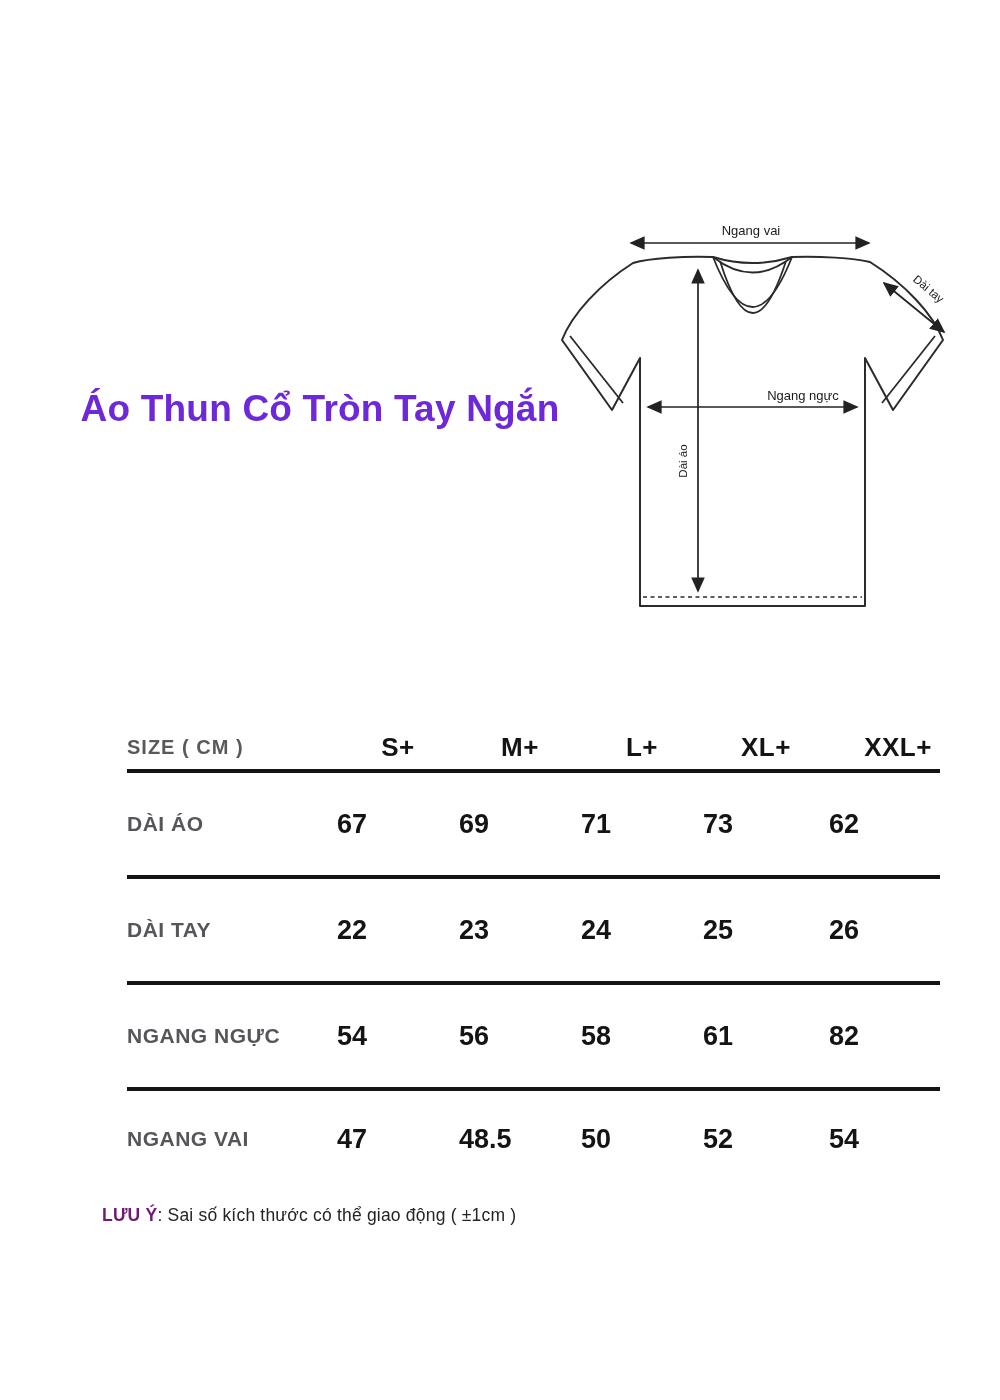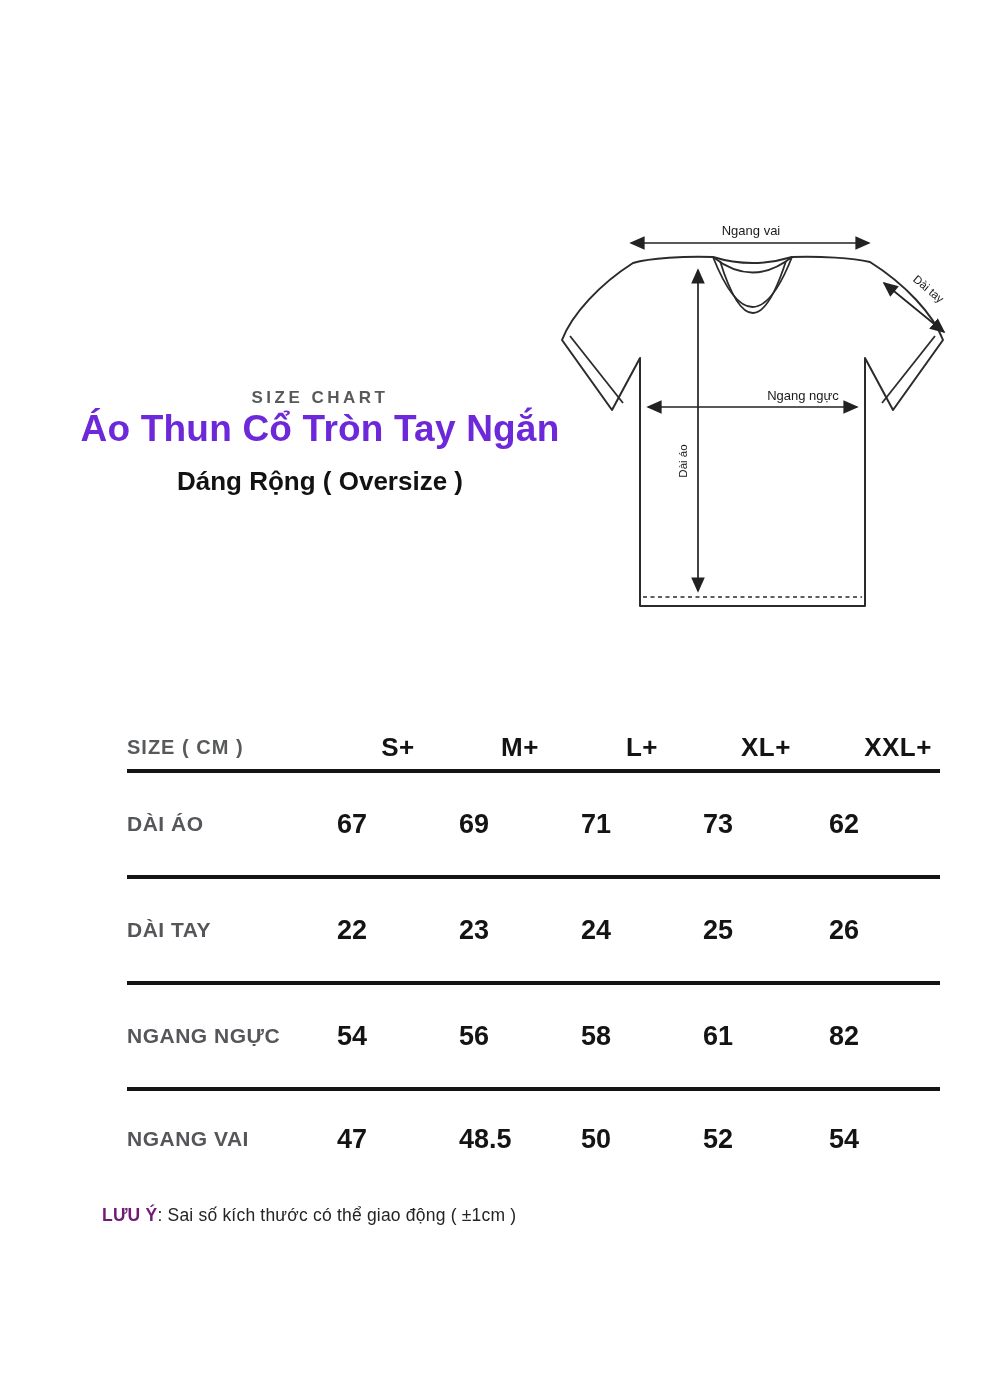--- a/index.html
+++ b/index.html
@@ -108,23 +108,21 @@
     font-weight: 500;
     color: #242424;
     letter-spacing: 0.2px;
   }
   .note b { font-weight: 800; color: #701a75; }
 </style>
 </head>
 <body>
 
 <div class="titles">
-  <div class="eyebrow">SIZE CHART</div>
   <h1 class="main-title">Áo Thun Cổ Tròn Tay Ngắn</h1>
-  <h2 class="subtitle">Dáng Rộng ( Oversize )</h2>
 </div>
 
 <div class="diagram">
   <svg viewBox="0 0 440 430">
     <defs>
       <marker id="mE" markerWidth="10" markerHeight="9" refX="8" refY="4" orient="auto">
         <path d="M0,0 L9,4 L0,8 Z" fill="#222222"></path>
       </marker>
       <marker id="mS" markerWidth="10" markerHeight="9" refX="1" refY="4" orient="auto">
         <path d="M9,0 L0,4 L9,8 Z" fill="#222222"></path>

